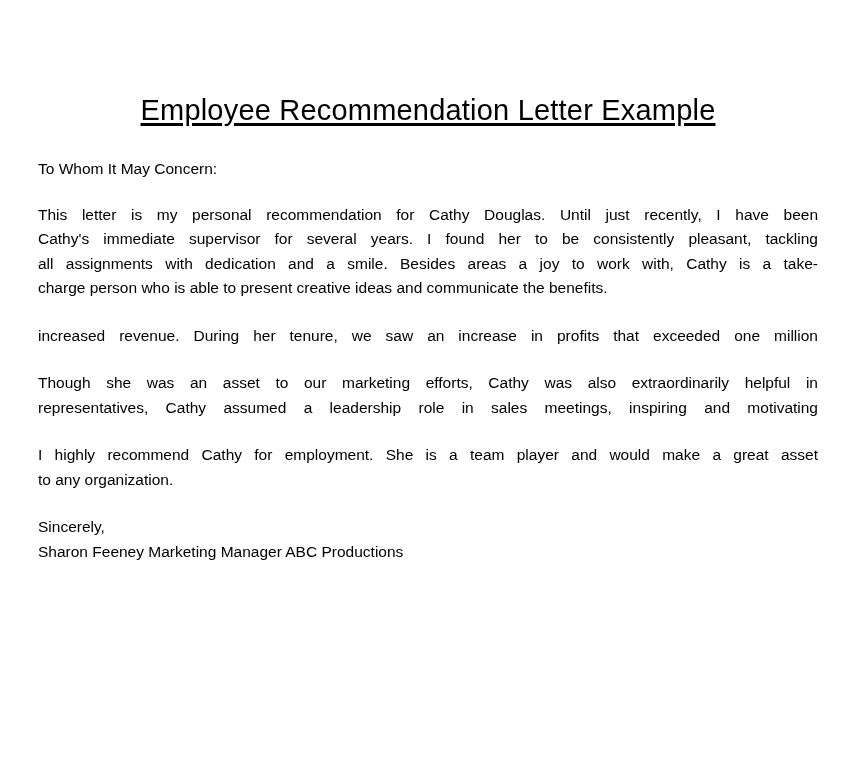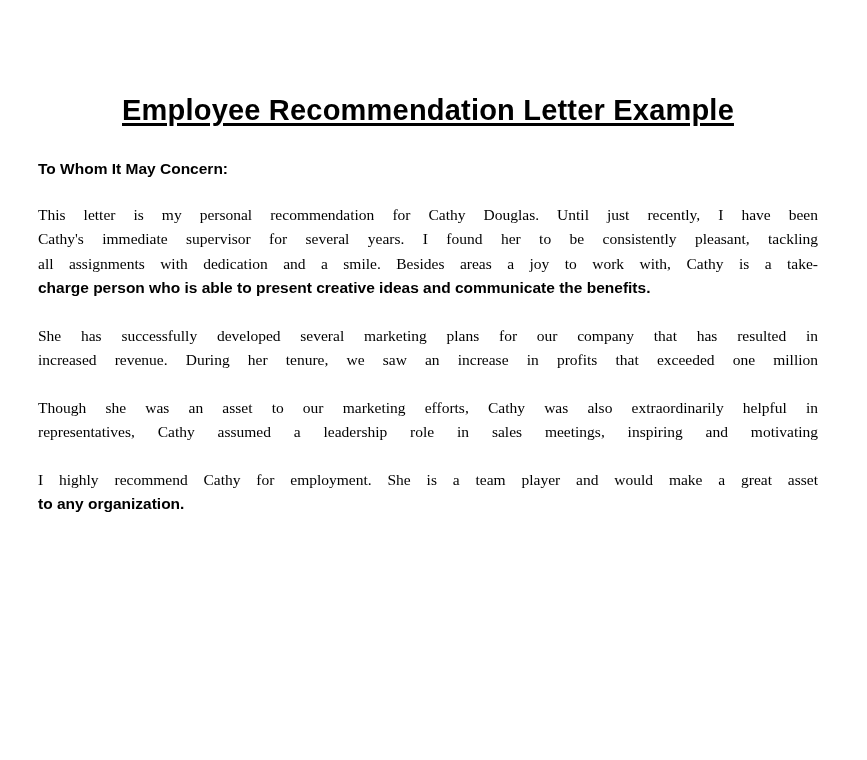--- a/index.html
+++ b/index.html
@@ -18,44 +18,42 @@
     box-sizing: border-box;
     width: 867px;
     height: 760px;
     padding: 93px 49px 0 38px;
     background: #ffffff;
   }
   .doc-title {
     width: 780px;
     margin: 0 0 30px 0;
     font-size: 29px;
-    font-weight: bold;
+    font-weight: normal;
     line-height: 34px;
     text-align: center;
     text-decoration: underline;
     text-decoration-thickness: 3px;
     text-underline-offset: 3px;
     letter-spacing: 0.2px;
   }
   .line {
     width: 780px;
     font-size: 15.5px;
     line-height: 24.5px;
     white-space: normal;
   }
   .just {
     text-align: justify;
     text-align-last: justify;
-    font-family: Liberation Serif, serif;
     -moz-text-align-last: justify;
   }
   .left {
     text-align: left;
     text-align-last: left;
-    font-weight: bold;
     -moz-text-align-last: left;
   }
   .greeting {
     margin-bottom: 21px;
   }
   .para {
     margin: 0 0 23px 0;
   }
   .closing {
     margin: 0;
@@ -71,28 +69,31 @@
   <div class="line left greeting">To Whom It May Concern:</div>
 
   <div class="para">
     <div class="line just">This letter is my personal recommendation for Cathy Douglas. Until just recently, I have been</div>
     <div class="line just">Cathy's immediate supervisor for several years. I found her to be consistently pleasant, tackling</div>
     <div class="line just">all assignments with dedication and a smile. Besides areas a joy to work with, Cathy is a take-</div>
     <div class="line left">charge person who is able to present creative ideas and communicate the benefits.</div>
   </div>
 
   <div class="para">
-    <div class="line just">She has successfully developed several marketing plans for our company that has resulted in</div>
     <div class="line just">increased revenue. During her tenure, we saw an increase in profits that exceeded one million</div>
   </div>
 
   <div class="para">
     <div class="line just">Though she was an asset to our marketing efforts, Cathy was also extraordinarily helpful in</div>
     <div class="line just">representatives, Cathy assumed a leadership role in sales meetings, inspiring and motivating</div>
   </div>
 
   <div class="para">
     <div class="line just">I highly recommend Cathy for employment. She is a team player and would make a great asset</div>
     <div class="line left">to any organization.</div>
   </div>
 
+  <div class="closing">
+    <div class="line left">Sincerely,</div>
+    <div class="line left">Sharon Feeney Marketing Manager ABC Productions</div>
+  </div>
 
 </div>
 
 </body></html>

